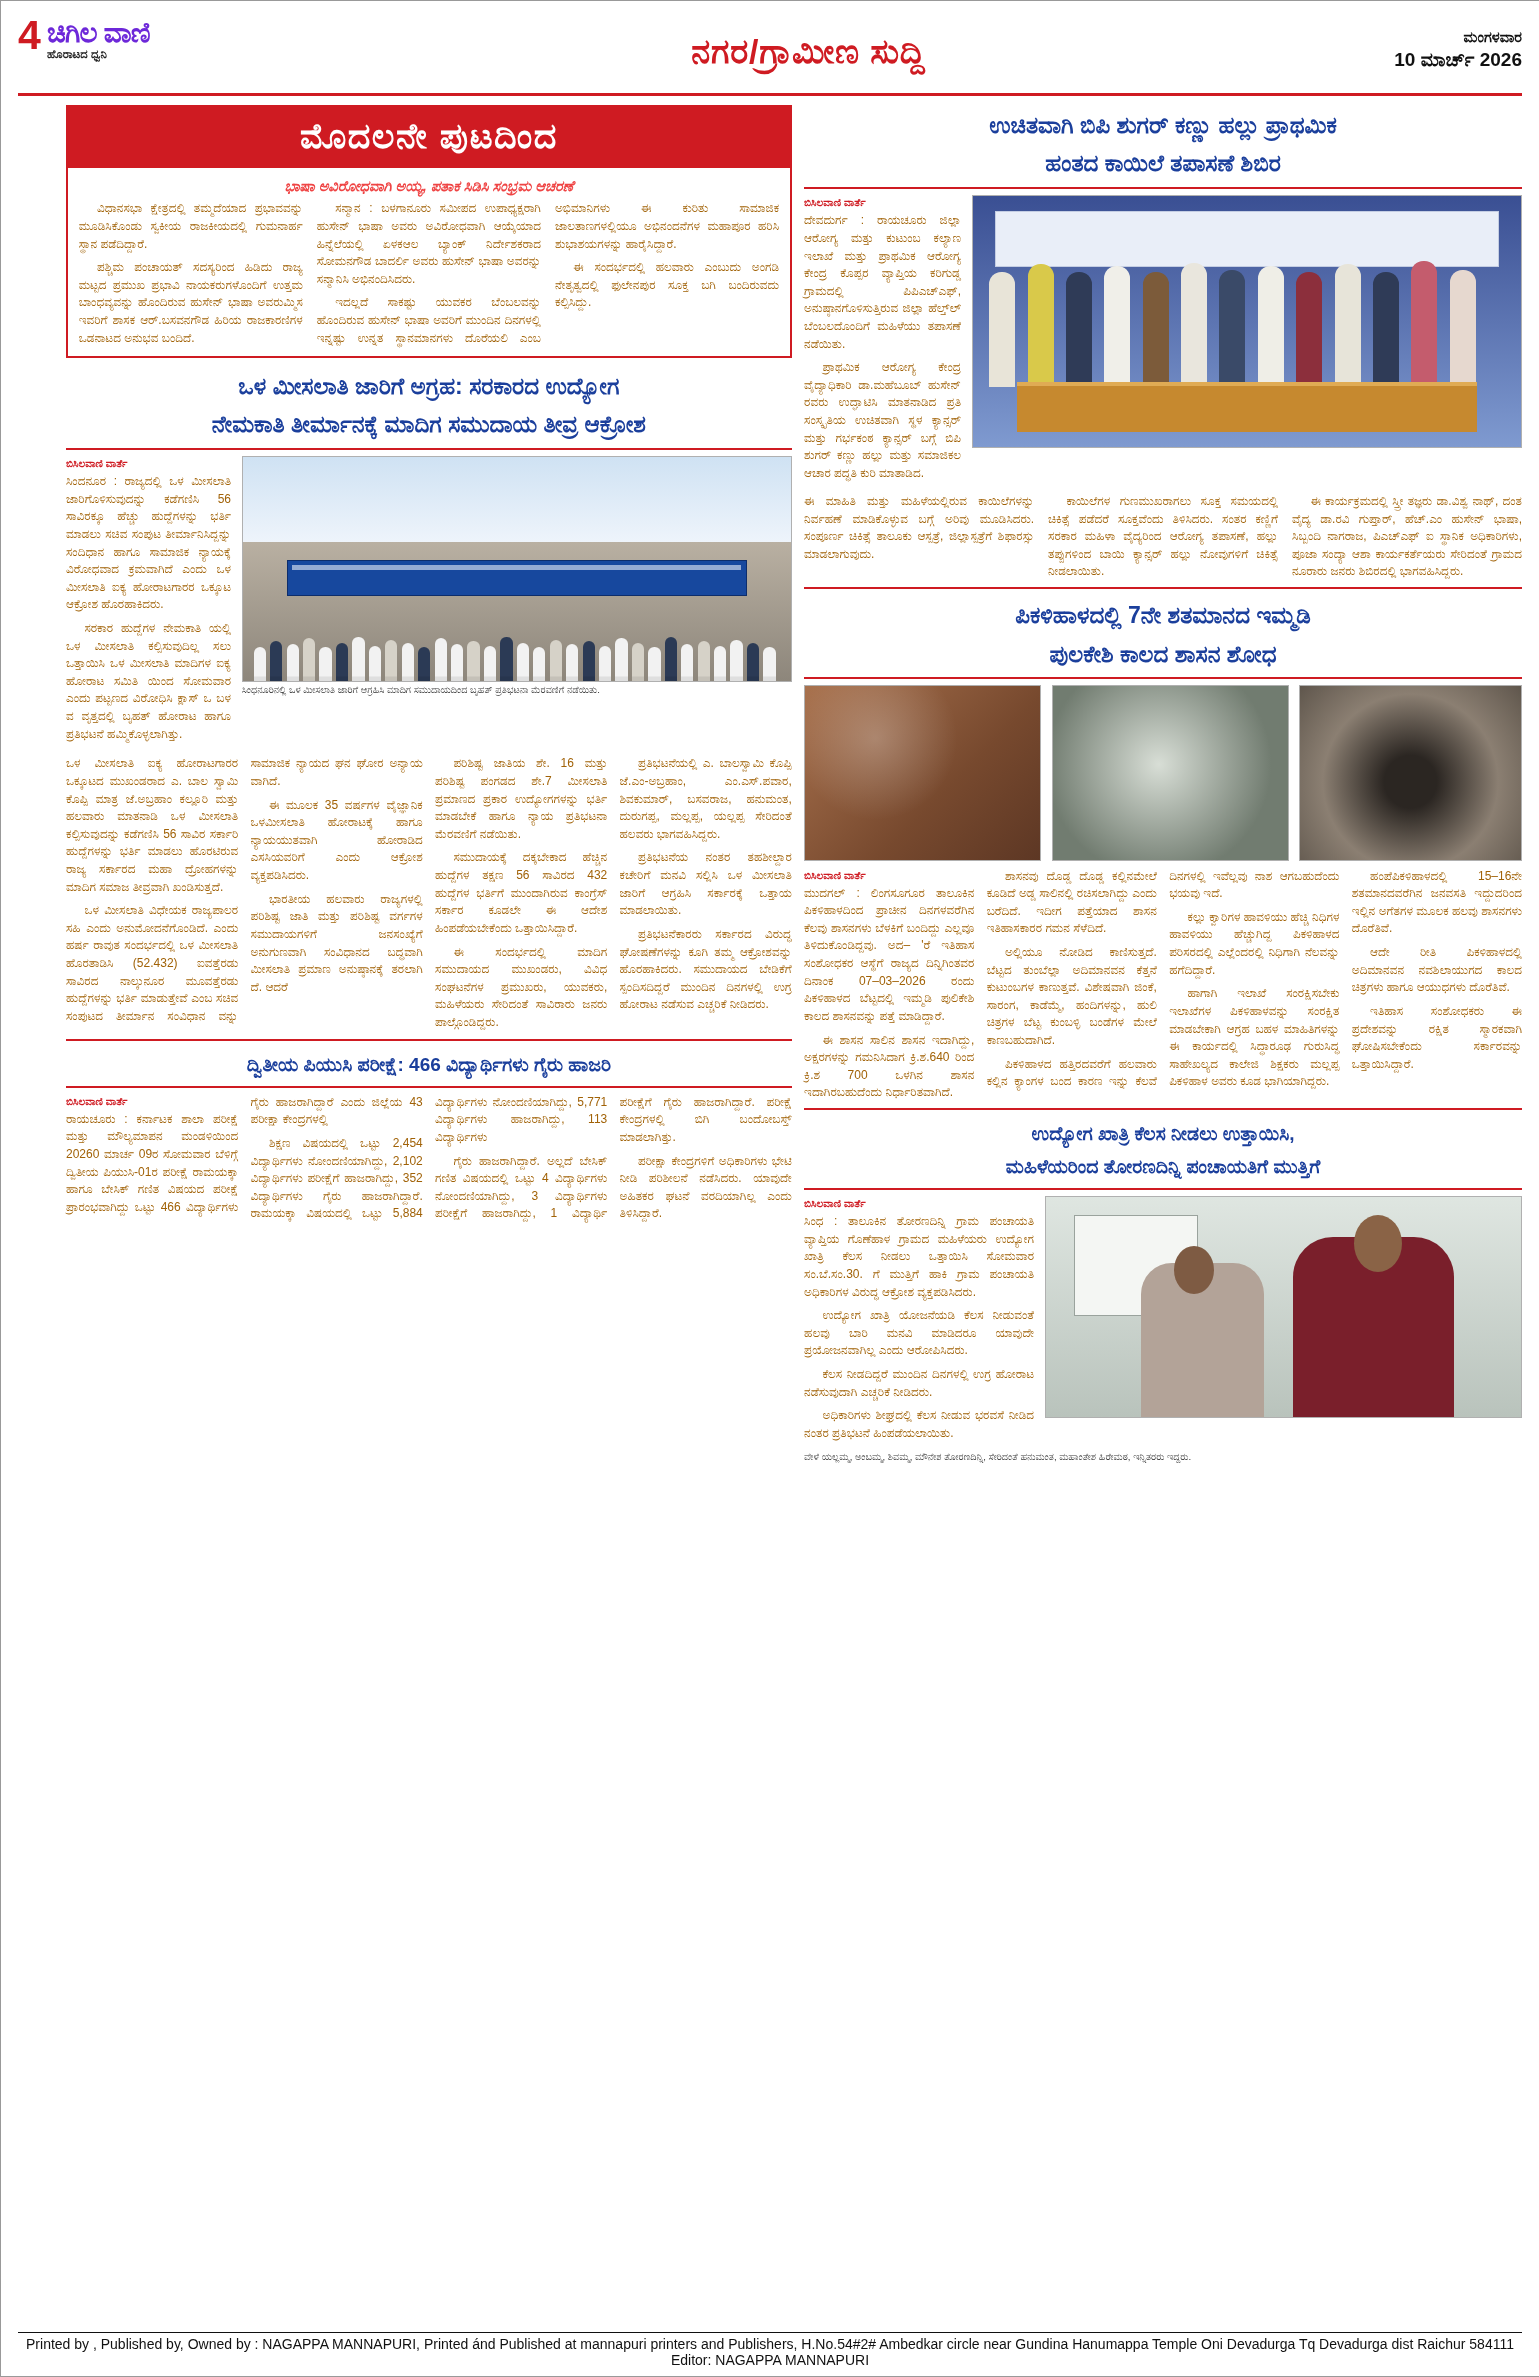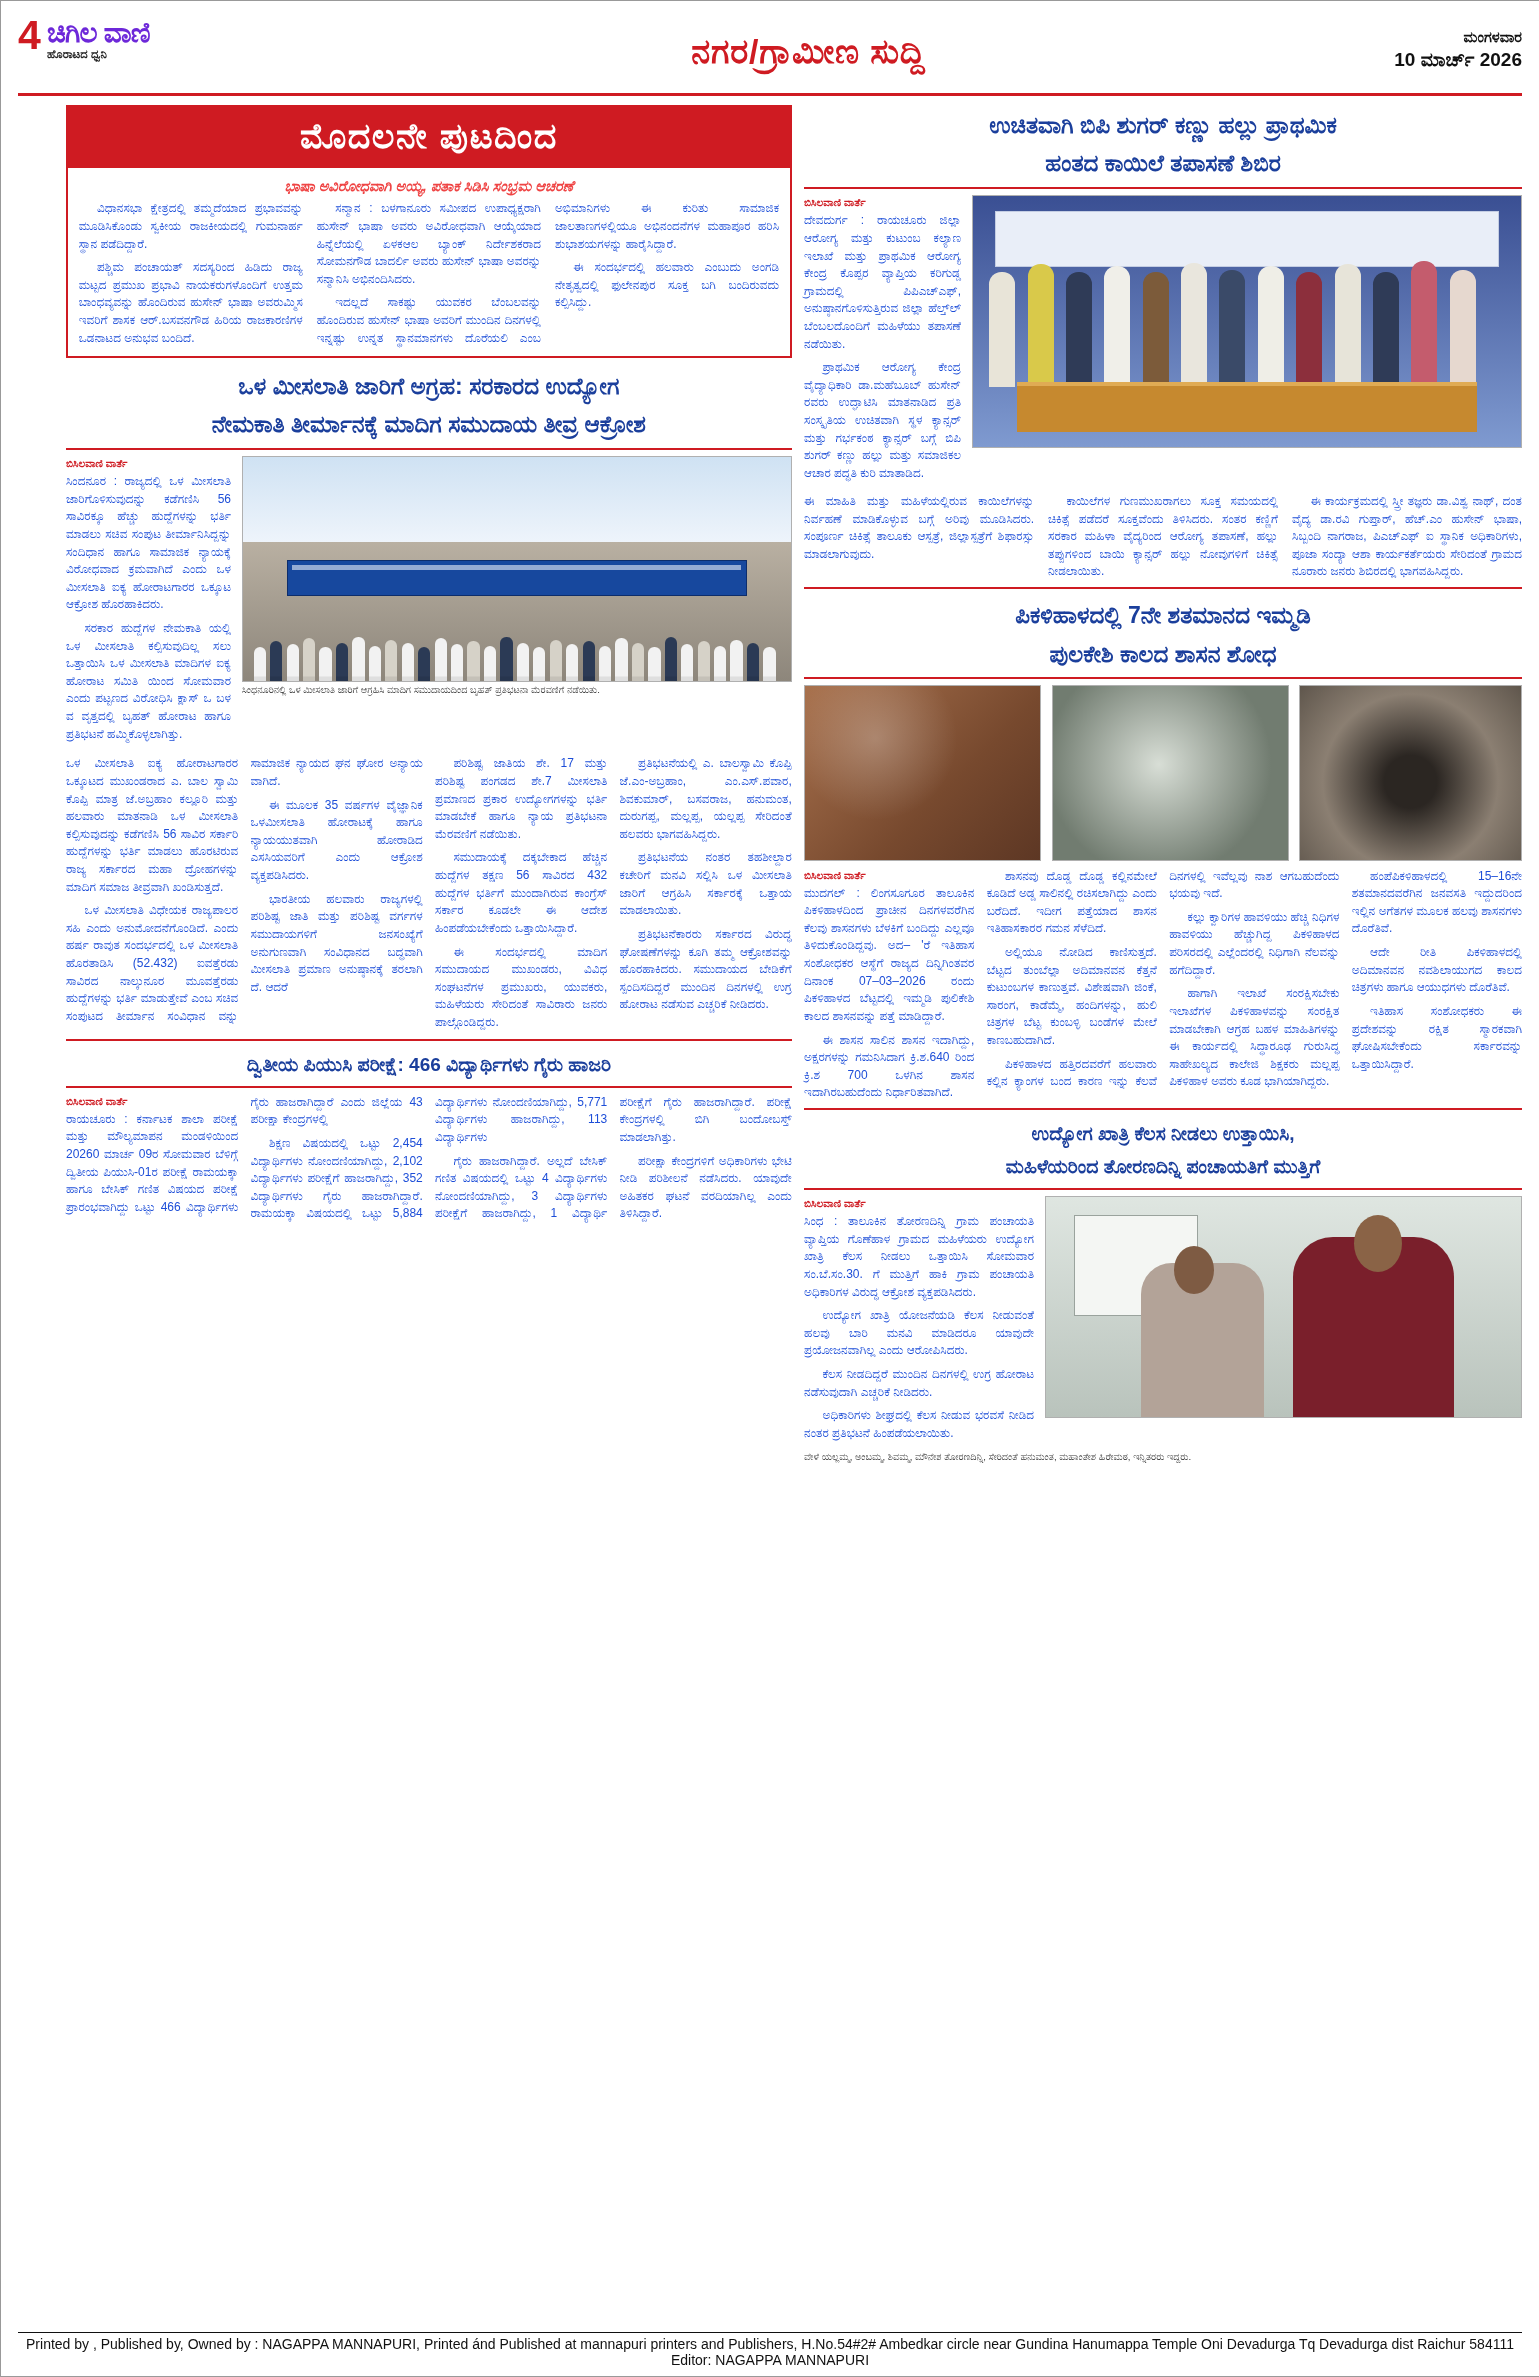--- a/index.html
+++ b/index.html
@@ -65,21 +65,21 @@
     text-align: center; font-size: 14.6px; font-weight: bold; color: #ef4444;
     padding: 7.7px 10.7px 4.6px 10.7px; line-height: 20px; font-style: italic;
   }
   .redbox-body { padding: 0 10.7px 9.2px 10.7px; }
 
   
   .para {
     font-size: 12px;
     line-height: 17.6px;
     text-align: justify;
-    color: #1d4ed8;
+    color: #a16207;
     margin: 0 0 6.1px 0;
     text-indent: 18.4px;
   }
   .para.noind { text-indent: 0; }
   .kicker {
     display: inline-block;
     color: #cf1b22; font-weight: bold; font-size: 10.4px;
     margin-bottom: 3.1px;
   }
 
@@ -245,21 +245,21 @@
             </div>
             <div class="caption">ಸಿಂಧನೂರಿನಲ್ಲಿ ಒಳ ಮೀಸಲಾತಿ ಜಾರಿಗೆ ಆಗ್ರಹಿಸಿ ಮಾದಿಗ ಸಮುದಾಯದಿಂದ ಬೃಹತ್ ಪ್ರತಿಭಟನಾ ಮೆರವಣಿಗೆ ನಡೆಯಿತು.</div>
           </div>
         </div>
 
         <div class="cols4" style="margin-top:6.1px">
           <p class="para noind">ಒಳ ಮೀಸಲಾತಿ ಐಕ್ಯ ಹೋರಾಟಗಾರರ ಒಕ್ಕೂಟದ ಮುಖಂಡರಾದ ಎ. ಬಾಲ ಸ್ವಾಮಿ ಕೊಪ್ಪಿ ಮಾತ್ರ ಜೆ.ಅಬ್ರಹಾಂ ಕಲ್ಲೂರಿ ಮತ್ತು ಹಲವಾರು ಮಾತನಾಡಿ ಒಳ ಮೀಸಲಾತಿ ಕಲ್ಪಿಸುವುದನ್ನು ಕಡೆಗಣಿಸಿ 56 ಸಾವಿರ ಸರ್ಕಾರಿ ಹುದ್ದೆಗಳನ್ನು ಭರ್ತಿ ಮಾಡಲು ಹೊರಟಿರುವ ರಾಜ್ಯ ಸರ್ಕಾರದ ಮಹಾ ದ್ರೋಹಗಳನ್ನು ಮಾದಿಗ ಸಮಾಜ ತೀವ್ರವಾಗಿ ಖಂಡಿಸುತ್ತದೆ.</p>
           <p class="para">ಒಳ ಮೀಸಲಾತಿ ವಿಧೇಯಕ ರಾಜ್ಯಪಾಲರ ಸಹಿ ಎಂದು ಅನುಮೋದನೆಗೊಂಡಿದೆ. ಎಂದು ಹರ್ಷ ರಾವುತ ಸಂದರ್ಭದಲ್ಲಿ ಒಳ ಮೀಸಲಾತಿ ಹೊರತಾಡಿಸಿ (52.432) ಐವತ್ತೆರಡು ಸಾವಿರದ ನಾಲ್ಕುನೂರ ಮೂವತ್ತೆರಡು ಹುದ್ದೆಗಳನ್ನು ಭರ್ತಿ ಮಾಡುತ್ತೇವೆ ಎಂಬ ಸಚಿವ ಸಂಪುಟದ ತೀರ್ಮಾನ ಸಂವಿಧಾನ ವನ್ನು ಸಾಮಾಜಿಕ ನ್ಯಾಯದ ಘನ ಘೋರ ಅನ್ಯಾಯ ವಾಗಿದೆ.</p>
           <p class="para">ಈ ಮೂಲಕ 35 ವರ್ಷಗಳ ವೈಜ್ಞಾನಿಕ ಒಳಮೀಸಲಾತಿ ಹೋರಾಟಕ್ಕೆ ಹಾಗೂ ನ್ಯಾಯಯುತವಾಗಿ ಹೋರಾಡಿದ ಎಸಸಿಯವರಿಗೆ ಎಂದು ಆಕ್ರೋಶ ವ್ಯಕ್ತಪಡಿಸಿದರು.</p>
           <p class="para">ಭಾರತೀಯ ಹಲವಾರು ರಾಜ್ಯಗಳಲ್ಲಿ ಪರಿಶಿಷ್ಟ ಜಾತಿ ಮತ್ತು ಪರಿಶಿಷ್ಟ ವರ್ಗಗಳ ಸಮುದಾಯಗಳಿಗೆ ಜನಸಂಖ್ಯೆಗೆ ಅನುಗುಣವಾಗಿ ಸಂವಿಧಾನದ ಬದ್ಧವಾಗಿ ಮೀಸಲಾತಿ ಪ್ರಮಾಣ ಅನುಷ್ಠಾನಕ್ಕೆ ತರಲಾಗಿ ದೆ. ಆದರೆ</p>
-          <p class="para">ಪರಿಶಿಷ್ಟ ಜಾತಿಯ ಶೇ. 17 ಮತ್ತು ಪರಿಶಿಷ್ಟ ಪಂಗಡದ ಶೇ.7 ಮೀಸಲಾತಿ ಪ್ರಮಾಣದ ಪ್ರಕಾರ ಉದ್ಯೋಗಗಳನ್ನು ಭರ್ತಿ ಮಾಡಬೇಕೆ ಹಾಗೂ ನ್ಯಾಯ ಪ್ರತಿಭಟನಾ ಮೆರವಣಿಗೆ ನಡೆಯಿತು.</p>
+          <p class="para">ಪರಿಶಿಷ್ಟ ಜಾತಿಯ ಶೇ. 16 ಮತ್ತು ಪರಿಶಿಷ್ಟ ಪಂಗಡದ ಶೇ.7 ಮೀಸಲಾತಿ ಪ್ರಮಾಣದ ಪ್ರಕಾರ ಉದ್ಯೋಗಗಳನ್ನು ಭರ್ತಿ ಮಾಡಬೇಕೆ ಹಾಗೂ ನ್ಯಾಯ ಪ್ರತಿಭಟನಾ ಮೆರವಣಿಗೆ ನಡೆಯಿತು.</p>
           <p class="para">ಸಮುದಾಯಕ್ಕೆ ದಕ್ಕಬೇಕಾದ ಹೆಚ್ಚಿನ ಹುದ್ದೆಗಳ ತಕ್ಷಣ 56 ಸಾವಿರದ 432 ಹುದ್ದೆಗಳ ಭರ್ತಿಗೆ ಮುಂದಾಗಿರುವ ಕಾಂಗ್ರೆಸ್ ಸರ್ಕಾರ ಕೂಡಲೇ ಈ ಆದೇಶ ಹಿಂಪಡೆಯಬೇಕೆಂದು ಒತ್ತಾಯಿಸಿದ್ದಾರೆ.</p>
           <p class="para">ಈ ಸಂದರ್ಭದಲ್ಲಿ ಮಾದಿಗ ಸಮುದಾಯದ ಮುಖಂಡರು, ವಿವಿಧ ಸಂಘಟನೆಗಳ ಪ್ರಮುಖರು, ಯುವಕರು, ಮಹಿಳೆಯರು ಸೇರಿದಂತೆ ಸಾವಿರಾರು ಜನರು ಪಾಲ್ಗೊಂಡಿದ್ದರು.</p>
           <p class="para">ಪ್ರತಿಭಟನೆಯಲ್ಲಿ ಎ. ಬಾಲಸ್ವಾಮಿ ಕೊಪ್ಪಿ ಜೆ.ಎಂ-ಅಬ್ರಹಾಂ, ಎಂ.ಎಸ್.ಪವಾರ, ಶಿವಕುಮಾರ್, ಬಸವರಾಜ, ಹನುಮಂತ, ದುರುಗಪ್ಪ, ಮಲ್ಲಪ್ಪ, ಯಲ್ಲಪ್ಪ ಸೇರಿದಂತೆ ಹಲವರು ಭಾಗವಹಿಸಿದ್ದರು.</p>
           <p class="para">ಪ್ರತಿಭಟನೆಯ ನಂತರ ತಹಶೀಲ್ದಾರ ಕಚೇರಿಗೆ ಮನವಿ ಸಲ್ಲಿಸಿ ಒಳ ಮೀಸಲಾತಿ ಜಾರಿಗೆ ಆಗ್ರಹಿಸಿ ಸರ್ಕಾರಕ್ಕೆ ಒತ್ತಾಯ ಮಾಡಲಾಯಿತು.</p>
           <p class="para">ಪ್ರತಿಭಟನೆಕಾರರು ಸರ್ಕಾರದ ವಿರುದ್ಧ ಘೋಷಣೆಗಳನ್ನು ಕೂಗಿ ತಮ್ಮ ಆಕ್ರೋಶವನ್ನು ಹೊರಹಾಕಿದರು. ಸಮುದಾಯದ ಬೇಡಿಕೆಗೆ ಸ್ಪಂದಿಸದಿದ್ದರೆ ಮುಂದಿನ ದಿನಗಳಲ್ಲಿ ಉಗ್ರ ಹೋರಾಟ ನಡೆಸುವ ಎಚ್ಚರಿಕೆ ನೀಡಿದರು.</p>
           <p class="para"></p>
           <p class="para"></p>
         </div>
       </div>
 

